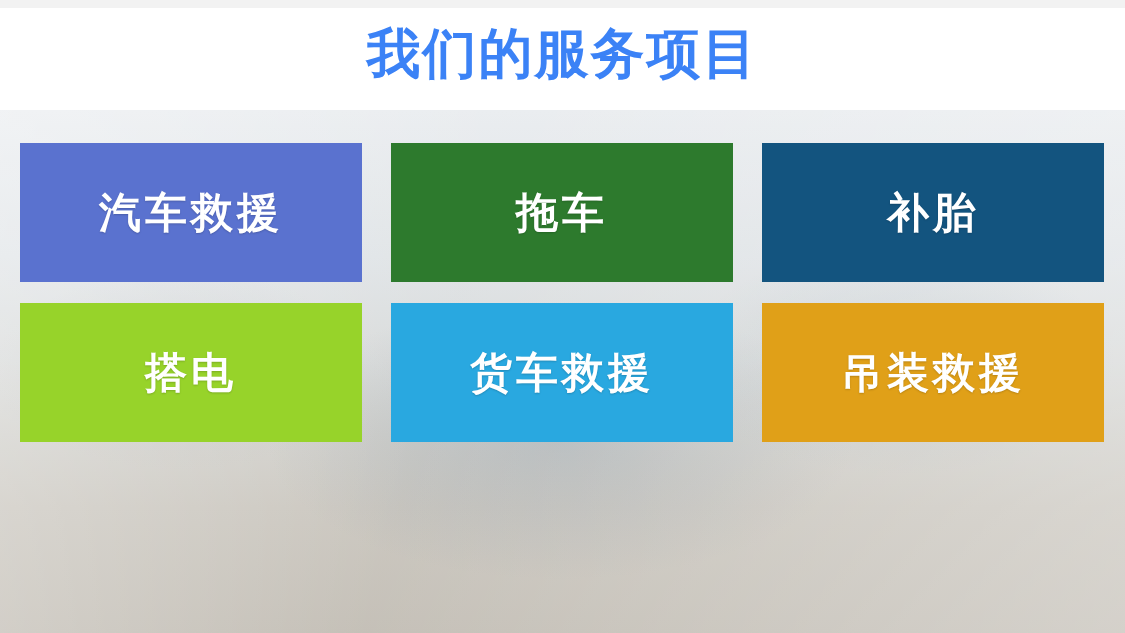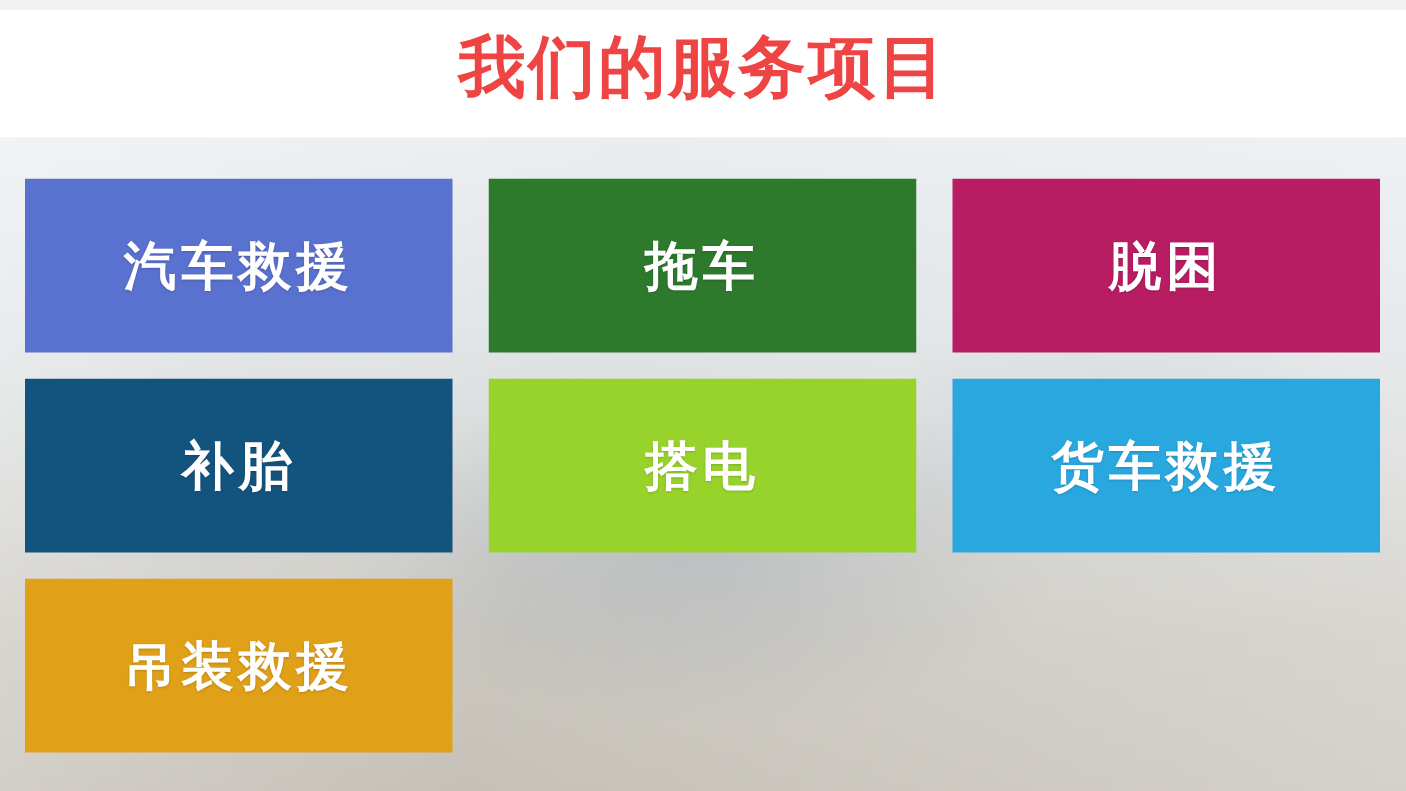--- a/index.html
+++ b/index.html
@@ -55,21 +55,21 @@
   }
   .title {
     position: absolute;
     left: 0;
     top: 18px;
     width: 1125px;
     text-align: center;
     font-size: 54px;
     font-weight: bold;
     letter-spacing: 2px;
-    color: #ef4444;
+    color: #3b82f6;
     z-index: 5;
   }
   .grid {
     position: absolute;
     left: 20px;
     top: 143px;
     width: 1085px;
     display: grid;
     grid-template-columns: 342px 342px 342px;
     grid-template-rows: 139px 139px 139px;
@@ -105,23 +105,20 @@
   <div class="grid">
 
     <div class="tile" style="background-color: rgb(90, 114, 207);">
       <span class="tile-label">汽车救援</span>
     </div>
 
     <div class="tile" style="background-color: rgb(45, 122, 45);">
       <span class="tile-label">拖车</span>
     </div>
 
-    <div class="tile" style="background-color: rgb(184, 29, 100);">
-      <span class="tile-label">脱困</span>
-    </div>
 
     <div class="tile" style="background-color: rgb(19, 84, 127);">
       <span class="tile-label">补胎</span>
     </div>
 
 
 
     <div class="tile" style="background-color: rgb(151, 211, 42);">
       <span class="tile-label">搭电</span>
     </div>

